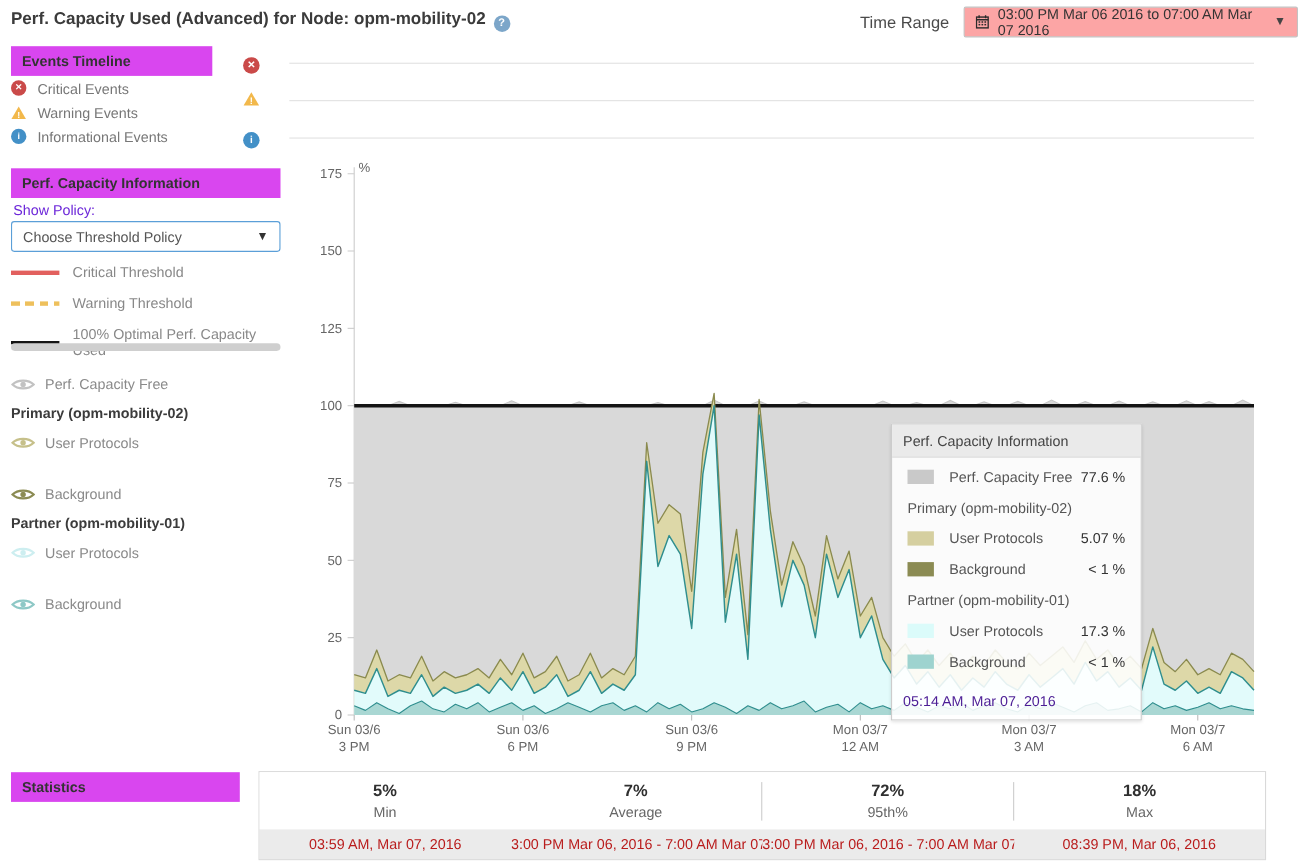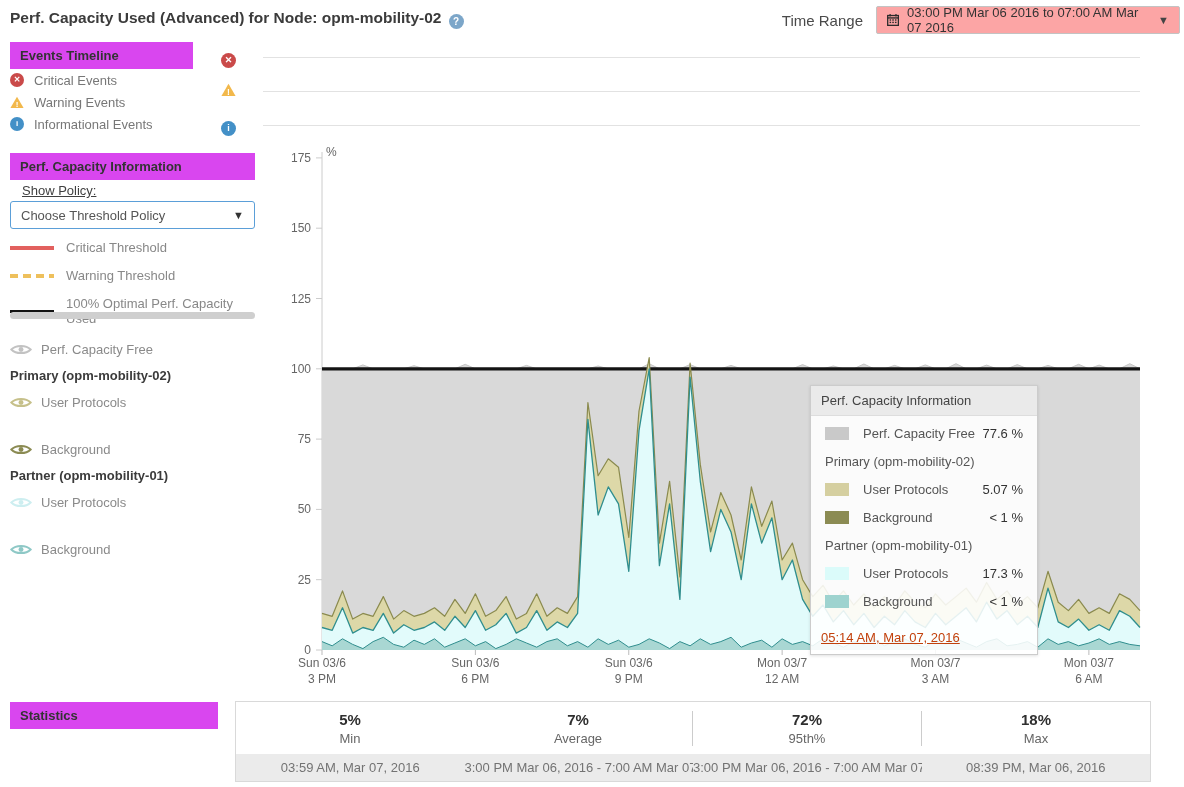--- a/index.html
+++ b/index.html
@@ -15,21 +15,21 @@
                   background:#fca5a5;height:26px;padding:0 10px;font-size:13px;color:#333;cursor:pointer;width:282px;}
   .time-range-ctl .caret{margin-left:auto;font-size:11px;color:#444;}
   
   .panel-hdr{background:#d946ef;font-size:13px;font-weight:bold;color:#333;padding:6px 10px;box-sizing:border-box;}
   #events-hdr{position:absolute;left:10px;top:42px;width:183px;}
   #events-legend{position:absolute;left:10px;top:72px;width:220px;}
   .ev-row{display:flex;align-items:center;gap:10px;font-size:13px;color:#777;margin-bottom:6px;height:16px;}
   .evdot{display:inline-block;width:14px;height:14px;border-radius:50%;color:#fff;font-size:8px;font-weight:bold;
          text-align:center;line-height:14px;flex:0 0 14px;}
   #cap-hdr{position:absolute;left:10px;top:153px;width:245px;}
-  #show-policy-label{position:absolute;left:22px;top:183px;font-size:13px;color:#404040;text-decoration:underline;}
+  #show-policy-label{position:absolute;left:12px;top:183px;font-size:13px;color:#6d28d9;}
   #policy-dd{position:absolute;left:10px;top:201px;width:245px;height:28px;border:1px solid #5b9fd8;border-radius:3px;
              background:#fff;box-sizing:border-box;display:flex;align-items:center;padding:0 10px;font-size:13px;color:#555;cursor:pointer;}
   #policy-dd .caret{margin-left:auto;font-size:11px;color:#333;}
   #threshold-legend{position:absolute;left:10px;top:240px;width:245px;}
   .th-row{display:flex;align-items:center;gap:12px;margin-bottom:13px;font-size:13px;color:#888;}
   .th-swatch{width:44px;height:4px;flex:0 0 44px;}
   #side-scrollbar{position:absolute;left:10px;top:312px;width:245px;height:7px;border-radius:4px;background:#cfcfcf;}
   #series-toggles{position:absolute;left:10px;top:332px;width:245px;}
   .tgl-item{display:flex;align-items:center;gap:9px;font-size:13px;color:#8a8a8a;height:16px;cursor:pointer;}
   .tgl-group{font-size:13px;font-weight:bold;color:#3b3b3b;}
@@ -42,30 +42,30 @@
   
   #tooltip{position:absolute;left:810px;top:385px;width:226px;z-index:3;background:rgba(255,255,255,0.88);
            border:1px solid #ccc;box-shadow:0 1px 3px rgba(0,0,0,0.12);font-size:13px;}
   #tooltip .tt-hdr{background:rgba(233,233,233,0.95);padding:7px 10px;color:#444;border-bottom:1px solid #ddd;}
   #tooltip .tt-body{padding:10px 14px 4px 14px;}
   .tt-row{display:flex;align-items:center;margin-bottom:13px;}
   .tt-row .sw{width:24px;height:13px;margin-right:14px;flex:0 0 24px;}
   .tt-row .lbl{color:#555;}
   .tt-row .val{margin-left:auto;color:#333;}
   .tt-group{color:#555;margin-bottom:13px;}
-  .tt-ts{padding:4px 10px 9px 10px;color:#c2410c;text-decoration:underline;}
+  .tt-ts{padding:4px 10px 9px 10px;color:#4c1d95;}
   
   #stats-table{position:absolute;left:235px;top:701px;width:916px;border:1px solid #d9d9d9;box-sizing:border-box;z-index:2;}
   .stats-row1{display:flex;background:#fff;padding:9px 0 8px 0;}
   .stats-row1 .cell{flex:1;text-align:center;}
   .stats-row1 .cell.div{border-left:1px solid #ccc;}
   .stat-val{font-size:15px;font-weight:bold;color:#2f2f2f;}
   .stat-lbl{font-size:13px;color:#666;margin-top:3px;}
   .stats-row2{display:flex;background:#ebebeb;padding:6px 0;}
-  .stats-row2 .cell{flex:1;text-align:center;font-size:13px;color:#737373;white-space:nowrap;overflow:hidden;}
+  .stats-row2 .cell{flex:1;text-align:center;font-size:13px;color:#b91c1c;white-space:nowrap;overflow:hidden;}
 </style>
 </head>
 <body>
 
 <div id="app">
 
   <div class="page-title">
     <span>Perf. Capacity Used (Advanced) for Node: opm-mobility-02</span><span class="help-ic">?</span>
   </div>
   <div class="time-range-wrap">

